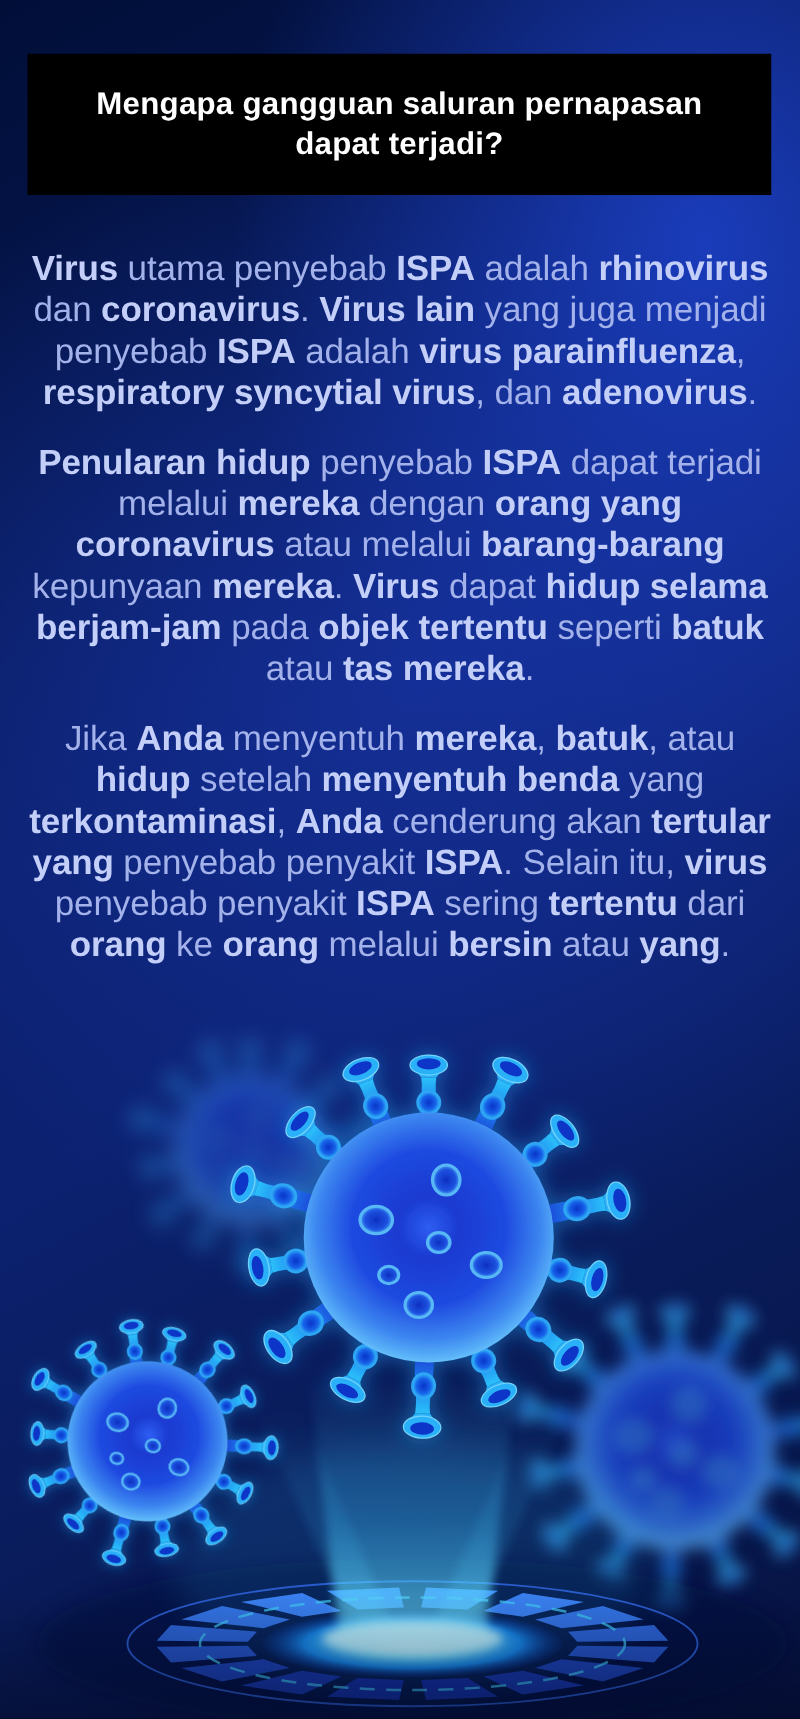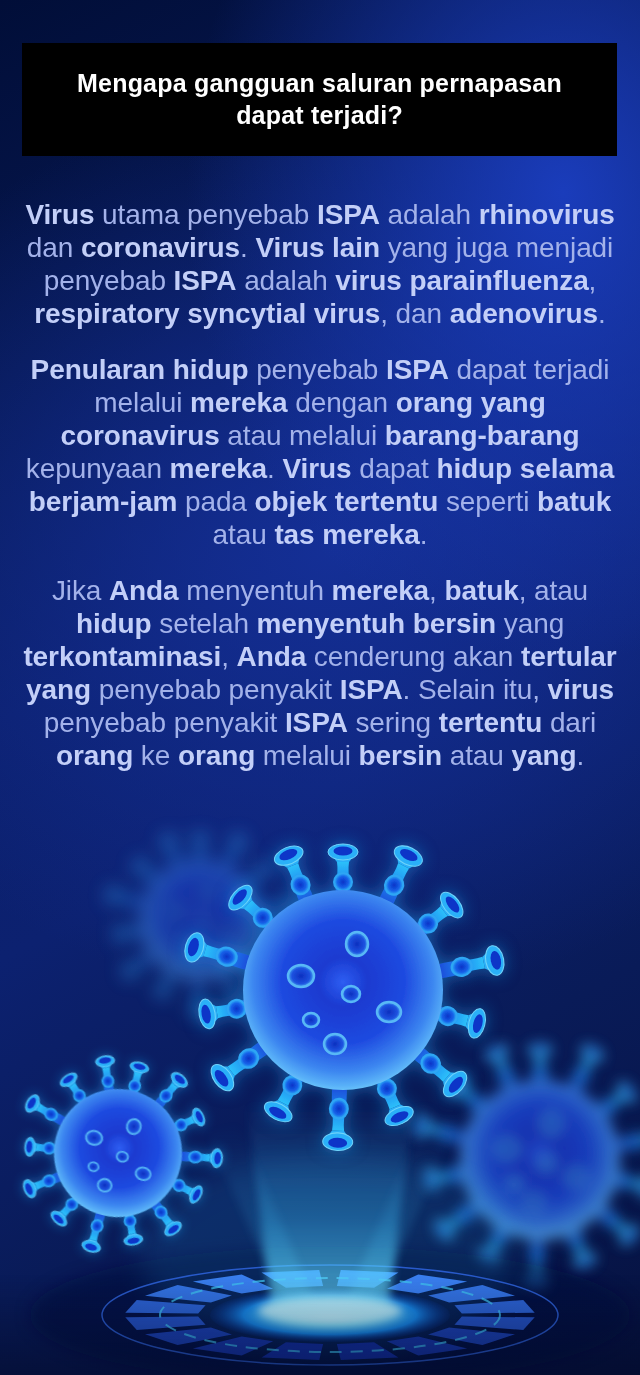--- a/index.html
+++ b/index.html
@@ -36,21 +36,21 @@
 
 <div class="page">
 
   <div class="header-box">
     <h1 class="title">Mengapa gangguan saluran pernapasan dapat terjadi?</h1>
   </div>
 
   <div class="content">
     <p class="para"><b>Virus</b> utama penyebab <b>ISPA</b> adalah <b>rhinovirus</b> dan <b>coronavirus</b>. <b>Virus lain</b> yang juga menjadi penyebab <b>ISPA</b> adalah <b>virus parainfluenza</b>, <b>respiratory syncytial virus</b>, dan <b>adenovirus</b>.</p>
     <p class="para"><b>Penularan hidup</b> penyebab <b>ISPA</b> dapat terjadi melalui <b>mereka</b> dengan <b>orang yang coronavirus</b> atau melalui <b>barang-barang</b> kepunyaan <b>mereka</b>. <b>Virus</b> dapat <b>hidup selama berjam-jam</b> pada <b>objek tertentu</b> seperti <b>batuk</b> atau <b>tas mereka</b>.</p>
-    <p class="para">Jika <b>Anda</b> menyentuh <b>mereka</b>, <b>batuk</b>, atau <b>hidup</b> setelah <b>menyentuh bersin</b> yang <b>terkontaminasi</b>, <b>Anda</b> cenderung akan <b>tertular yang</b> penyebab penyakit <b>ISPA</b>. Selain itu, <b>virus</b> penyebab penyakit <b>ISPA</b> sering <b>tertentu</b> dari <b>orang</b> ke <b>orang</b> melalui <b>bersin</b> atau <b>yang</b>.</p>
+    <p class="para">Jika <b>Anda</b> menyentuh <b>mereka</b>, <b>batuk</b>, atau <b>hidup</b> setelah <b>menyentuh benda</b> yang <b>terkontaminasi</b>, <b>Anda</b> cenderung akan <b>tertular yang</b> penyebab penyakit <b>ISPA</b>. Selain itu, <b>virus</b> penyebab penyakit <b>ISPA</b> sering <b>tertentu</b> dari <b>orang</b> ke <b>orang</b> melalui <b>bersin</b> atau <b>yang</b>.</p>
   </div>
 
   <svg class="art" width="640" height="620" viewBox="0 0 640 620">
     <defs>
       <radialGradient id="bodyGrad" cx="50%" cy="46%" r="56%">
         <stop offset="0%" stop-color="#2e5ef2"></stop>
         <stop offset="22%" stop-color="#1a3ad0"></stop>
         <stop offset="55%" stop-color="#1e4ae0"></stop>
         <stop offset="80%" stop-color="#3c86f0"></stop>
         <stop offset="93%" stop-color="#5ab2f8"></stop>

